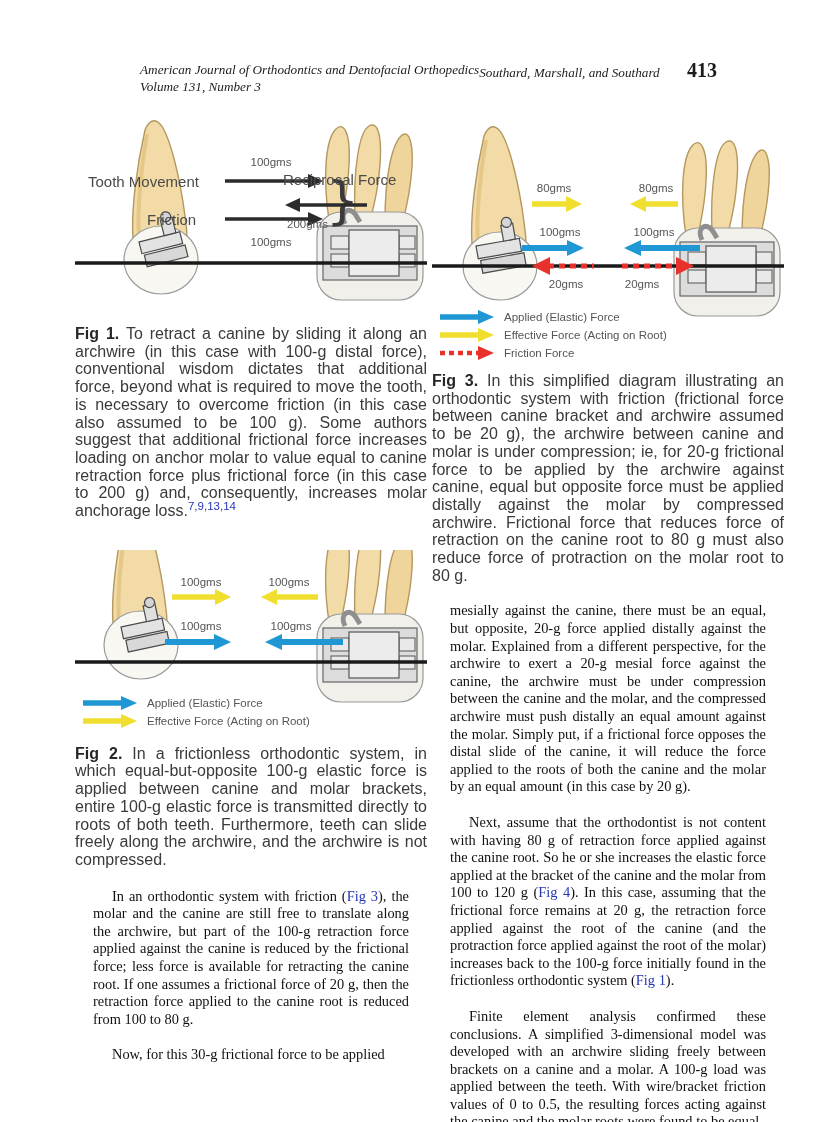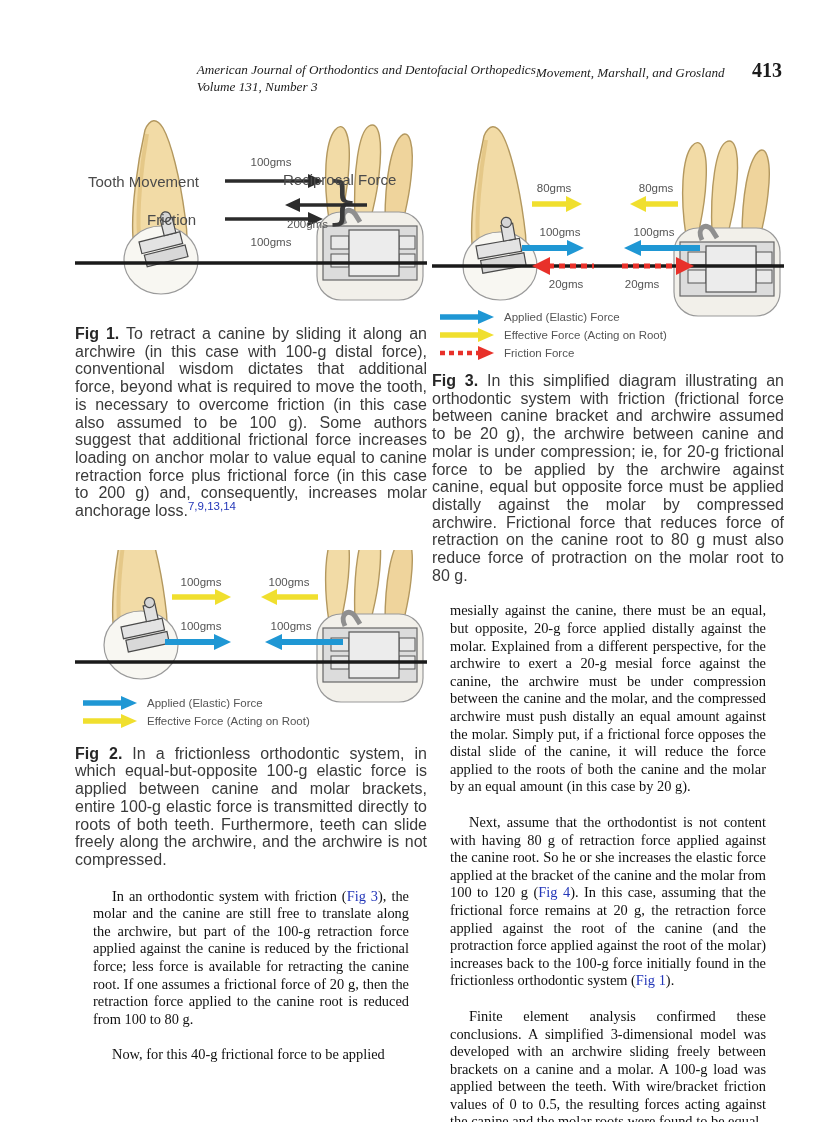--- a/index.html
+++ b/index.html
@@ -8,21 +8,21 @@
     width:838px;height:1122px;
     background:#ffffff;
     margin:0 auto;
     overflow:hidden;
     font-family:"Liberation Serif", serif;
     color:#111;
   }
   
   .header{
     position:absolute;left:75px;top:62px;width:707px;
-    display:flex;justify-content:flex-end;align-items:flex-start;
+    display:flex;justify-content:center;align-items:flex-start;
     font-family:"Liberation Serif", serif;
     font-size:13.2px;line-height:16.5px;color:#1c1c1c;
   }
   .header .jleft{font-style:italic;}
   .header .jright{font-style:italic;white-space:nowrap;}
   .header .pageno{font-style:normal;font-weight:bold;margin-left:24px;font-size:20px;}
   
   .col{position:absolute;top:118px;width:352px;}
   .col-left{left:75px;}
   .col-right{left:432px;}
@@ -62,21 +62,21 @@
 <body>
 
 <div class="page">
 
   <div class="header">
     <div class="jleft">
       <div>American Journal of Orthodontics and Dentofacial Orthopedics</div>
       <div>Volume 131, Number 3</div>
     </div>
     <div class="jright">
-      <span>Movement, Marshall, and Grosland</span>
+      <span>Southard, Marshall, and Southard</span>
       <span class="pageno">413</span>
     </div>
   </div>
 
   <div class="col col-left">
 
     <figure>
       <svg width="352" height="185" viewBox="0 0 352 185">
 
         <g transform="translate(48,2)">
@@ -178,21 +178,21 @@
           <polygon points="62,171 46,164 46,178" fill="#f0df2e"></polygon>
           <text class="legend-label" x="72" y="175">Effective Force (Acting on Root)</text>
         </g>
       </svg>
     </figure>
 
     <div class="caption cap2"><span class="seg-bold">Fig 2.</span><span> In a frictionless orthodontic system, in which equal-but-opposite 100-g elastic force is applied between canine and molar brackets, entire 100-g elastic force is transmitted directly to roots of both teeth. Furthermore, teeth can slide freely along the archwire, and the archwire is not compressed.</span></div>
 
     <div class="bodytext body-left">
       <p class="indent"><span>In an orthodontic system with friction (</span><span class="ref-link">Fig 3</span><span>), the molar and the canine are still free to translate along the archwire, but part of the 100-g retraction force applied against the canine is reduced by the frictional force; less force is available for retracting the canine root. If one assumes a frictional force of 20 g, then the retraction force applied to the canine root is reduced from 100 to 80 g.</span></p>
-      <p class="indent"><span>Now, for this 40-g frictional force to be applied</span></p>
+      <p class="indent"><span>Now, for this 30-g frictional force to be applied</span></p>
     </div>
   </div>
 
   <div class="col col-right">
 
     <figure>
       <svg width="352" height="242" viewBox="0 0 352 242">
 
         <g transform="translate(30,8)">
           <path d="M22,10 C14,45 8,90 10,118 C11,136 16,148 24,156 L56,156 C64,144 66,122 62,96 C57,58 48,22 40,8 C34,-2 27,-2 22,10 Z" fill="#f2dba6" stroke="#b3985f" stroke-width="1.4"></path>

